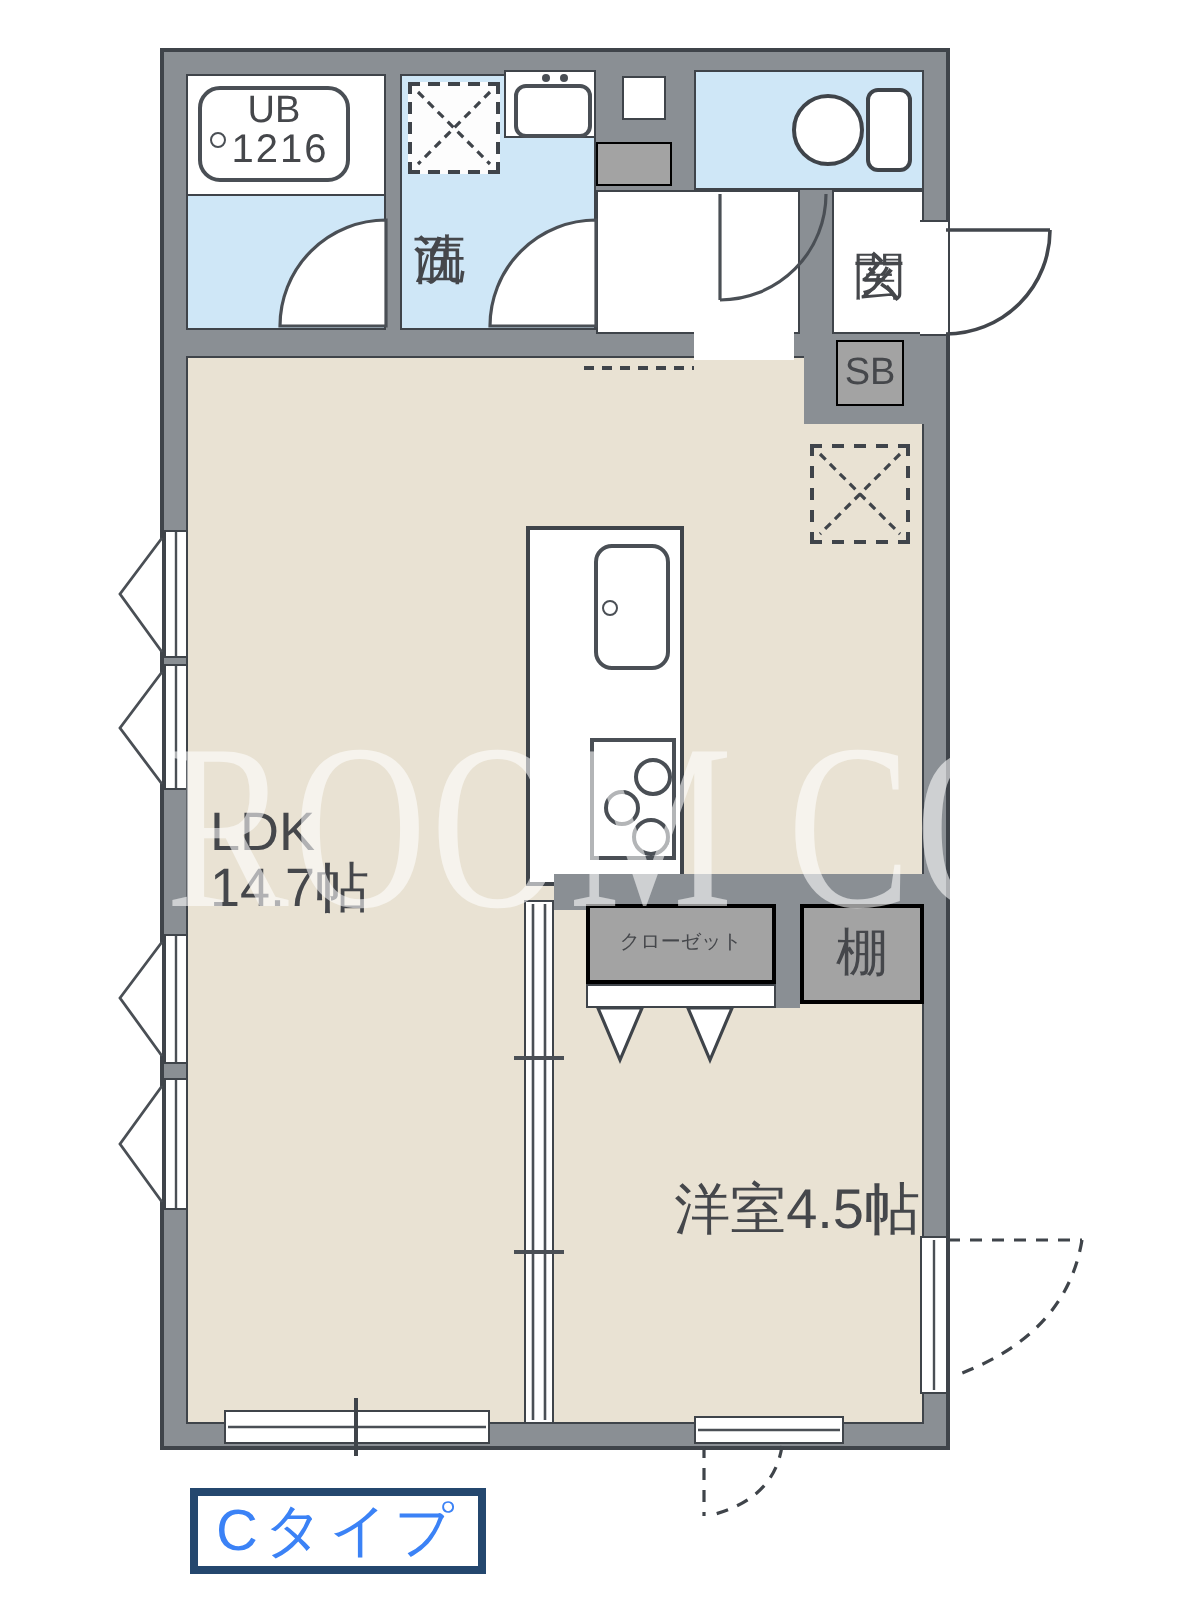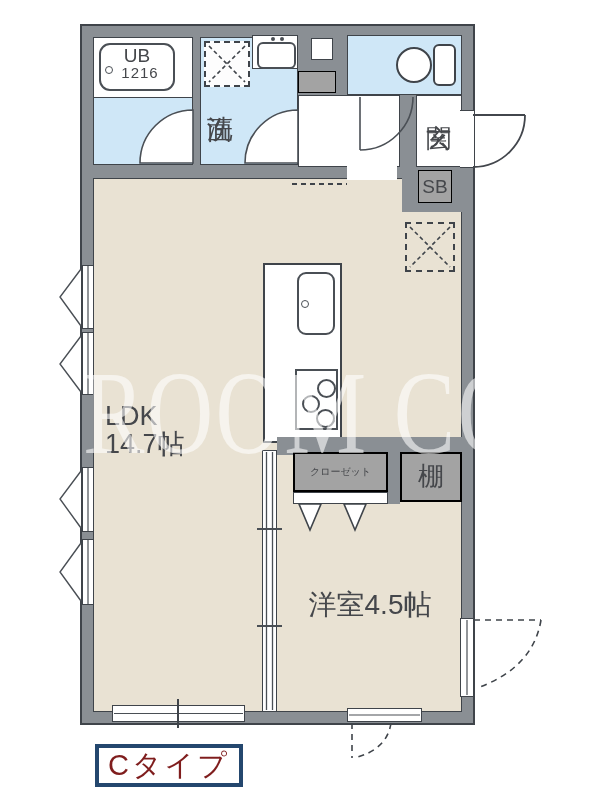--- a/index.html
+++ b/index.html
@@ -14,34 +14,34 @@
   .dashed-sq{border:2px dashed #3f444a;}
   .label{color:#45474b;line-height:1.05;}
   .vtext{writing-mode:vertical-rl;text-orientation:upright;letter-spacing:3px;}
   .center{display:flex;align-items:center;justify-content:center;text-align:center;}
   svg{position:absolute;left:0;top:0;pointer-events:none;}
   #watermark{position:absolute;left:83px;top:346px;font-family:"Liberation Serif",serif;
              font-size:118px;font-weight:400;color:rgba(255,255,255,0.58);
              letter-spacing:3px;transform:scaleX(0.78);transform-origin:left top;
              white-space:nowrap;z-index:40;}
   #typebox{border:4px solid #24476e;background:#fff;z-index:10;
-           font-size:29px;color:#7f1d1d;letter-spacing:3px;}
+           font-size:29px;color:#3b82f6;letter-spacing:3px;}
 </style>
 </head>
 <body>
 
 <div id="canvas">
 
   <div class="abs wall" style="left:80px;top:24px;width:395px;height:701px;border:2px solid #3f444a;"></div>
 
   <div class="abs blue" style="left:93px;top:37px;width:100px;height:128px;"></div>
   <div class="abs white" style="left:93px;top:37px;width:100px;height:61px;"></div>
   <div class="abs" style="left:99px;top:43px;width:76px;height:48px;border:2px solid #4a4f55;border-radius:11px;background:#fff;">
     <div class="label" style="position:absolute;left:0;right:0;top:1px;text-align:center;font-size:19px;">UB</div>
-    <div class="label" style="position:absolute;left:6px;right:0;top:20px;text-align:center;font-size:15px;letter-spacing:1px;">1216</div>
+    <div class="label" style="position:absolute;left:6px;right:0;top:20px;text-align:center;font-size:20px;letter-spacing:1px;">1216</div>
     <div style="position:absolute;left:4px;top:21px;width:6px;height:6px;border:1.6px solid #4a4f55;border-radius:50%;"></div>
   </div>
 
   <div class="abs blue" style="left:200px;top:37px;width:98px;height:128px;"></div>
   <div class="abs dashed-sq" style="left:204px;top:41px;width:46px;height:46px;background:#fdfdfd;"></div>
   <div class="abs white" style="left:252px;top:35px;width:46px;height:34px;">
     <div style="position:absolute;left:4px;top:6px;width:35px;height:23px;border:2px solid #4a4f55;border-radius:6px;"></div>
     <div style="position:absolute;left:18px;top:1px;width:4px;height:4px;background:#4a4f55;border-radius:50%;"></div>
     <div style="position:absolute;left:27px;top:1px;width:4px;height:4px;background:#4a4f55;border-radius:50%;"></div>
   </div>
@@ -87,21 +87,21 @@
     <span>クローゼット</span>
   </div>
   <div class="abs white" style="left:293px;top:492px;width:95px;height:12px;border-width:1.5px;"></div>
   <div class="abs wall" style="left:388px;top:452px;width:12px;height:52px;"></div>
   <div class="abs yellow center label" style="left:400px;top:452px;width:62px;height:50px;font-size:26px;">
     <span>棚</span>
   </div>
 
   <div class="abs white" style="left:262px;top:450px;width:15px;height:262px;"></div>
 
-  <div class="abs label" style="left:280px;top:590px;width:180px;text-align:center;font-size:28px;">洋室4.5帖</div>
+  <div class="abs label" style="left:280px;top:590px;width:180px;text-align:right;font-size:28px;">洋室4.5帖</div>
 
   <div class="abs white" style="left:82px;top:265px;width:12px;height:64px;"></div>
   <div class="abs white" style="left:82px;top:332px;width:12px;height:63px;"></div>
   <div class="abs white" style="left:82px;top:467px;width:12px;height:65px;"></div>
   <div class="abs white" style="left:82px;top:539px;width:12px;height:66px;"></div>
 
   <div class="abs white" style="left:112px;top:705px;width:133px;height:17px;"></div>
   <div class="abs white" style="left:347px;top:708px;width:75px;height:14px;"></div>
   <div class="abs white" style="left:460px;top:618px;width:14px;height:79px;"></div>
   <div class="abs" style="left:460px;top:110px;width:14px;height:58px;background:#fff;border-top:1.5px solid #3f444a;border-bottom:1.5px solid #3f444a;"></div>

